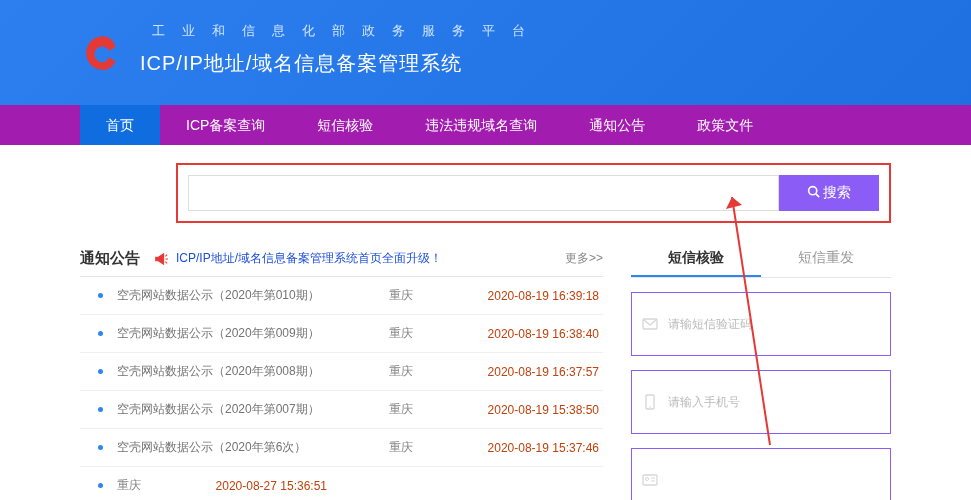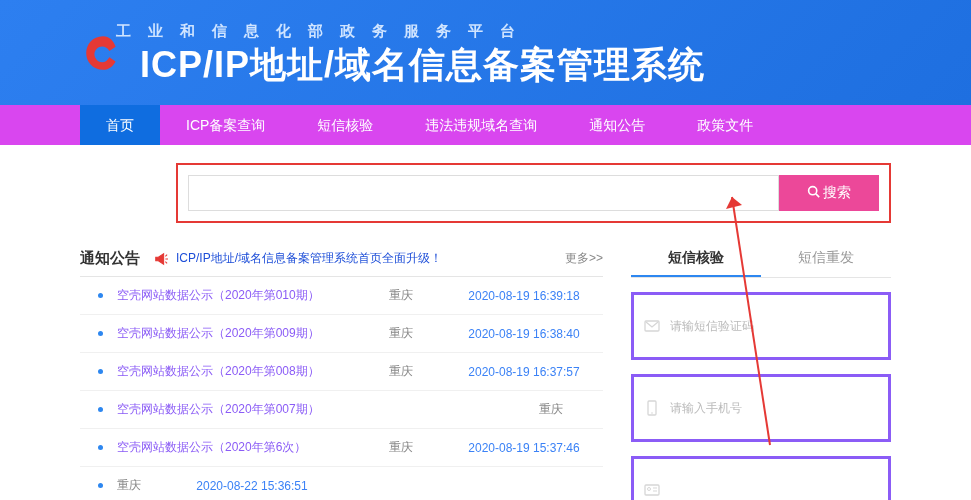--- a/index.html
+++ b/index.html
@@ -1,44 +1,44 @@
 <!DOCTYPE html>
 <html><head>
 <meta charset="utf-8">
 <style>
 * { margin: 0; padding: 0; box-sizing: border-box; }
 body { font-family: "Microsoft YaHei", Arial, sans-serif; font-size: 13px; color: #333; background: #fff; width: 971px; }
 .header { background: linear-gradient(135deg, #2d7ff0 0%, #1e6fe0 100%); height: 105px; position: relative; overflow: hidden; padding-left: 80px; padding-top: 22px; }
 .logo { position: absolute; left: 82px; top: 32px; width: 42px; height: 42px; }
-.subtitle { color: #cfe4ff; font-size: 15px; letter-spacing: 17px; margin-left: 36px; font-weight: bold; }
-.title { color: #fff; font-size: 36px; font-weight: 700; margin-left: 60px; margin-top: 0; letter-spacing: 1px; }
-.nav { background: #d946ef; height: 40px; display: flex; padding: 0 80px; }
+.subtitle { color: #cfe4ff; font-size: 13px; letter-spacing: 17px; margin-left: 72px; }
+.title { color: #fff; font-size: 20px; font-weight: 400; margin-left: 60px; margin-top: 10px; letter-spacing: 1px; }
+.nav { background: #a21caf; height: 40px; display: flex; padding: 0 80px; }
 .nav-item { color: #fff; padding: 0 26px; line-height: 40px; font-size: 14px; cursor: pointer; }
 .nav-item.active { background: #0f6de0; }
 .search-area { padding: 18px 80px 18px 176px; }
 .search-box { border: 2px solid #e53935; padding: 10px; display: flex; background: #fff; position: relative; }
 .search-input { flex: 1; border: 1px solid #ddd; padding: 8px 12px; font-size: 13px; color: #bbb; outline: none; }
-.search-button { background: #ec4899; color: #fff; border: none; padding: 9px 28px; font-size: 14px; cursor: pointer; margin-left: 0; }
+.search-button { background: #8b5cf6; color: #fff; border: none; padding: 9px 28px; font-size: 14px; cursor: pointer; margin-left: 0; }
 .content { display: flex; padding: 0 80px; gap: 28px; }
 .left { flex: 1; }
 .right { width: 260px; }
 .section-header { display: flex; align-items: center; padding: 8px 0; border-bottom: 1px solid #e5e5e5; }
 .section-title { font-size: 15px; font-weight: bold; }
 .announce-icon { color: #e53935; margin: 0 8px 0 14px; }
 .announce-text { color: #1d4ed8; font-size: 12px; }
 .more { margin-left: auto; color: #888; font-size: 12px; cursor: pointer; }
 .list-row { display: flex; align-items: center; padding: 10px 4px; border-bottom: 1px solid #f0f0f0; font-size: 12px; }
 .bullet { width: 5px; height: 5px; background: #2d87f0; border-radius: 50%; margin-right: 14px; margin-left: 14px; }
-.list-title { flex: 1; color: #8b5cf6; }
+.list-title { flex: 1; color: #737373; }
 .list-loc { width: 60px; color: #888; }
-.list-date { width: 150px; color: #3b82f6; font-size: 12px; text-align: center; }
+.list-date { width: 150px; color: #c2410c; font-size: 12px; text-align: right; }
 .tabs { display: flex; border-bottom: 1px solid #e5e5e5; }
 .tab { flex: 1; text-align: center; padding: 8px 0; font-size: 14px; cursor: pointer; color: #999; }
 .tab.active { color: #333; border-bottom: 2px solid #2d87f0; font-weight: bold; }
-.input-row { display: flex; align-items: center; border: 3px solid #8b5cf6; margin-top: 14px; padding: 23px 10px; }
+.input-row { display: flex; align-items: center; border: 1px solid #8b5cf6; margin-top: 14px; padding: 23px 10px; }
 .input-icon { width: 16px; height: 16px; margin-right: 10px; opacity: 0.4; }
 .input-field { border: none; outline: none; font-size: 12px; color: #aaa; flex: 1; }
 .input-field::placeholder { color: #bbb; }
 .submit-btn { width: 100%; background: #f0abfc; border: 1px solid #ddd; padding: 9px 0; font-size: 14px; margin-top: 14px; cursor: pointer; letter-spacing: 12px; color: #555; }
 .arrow-svg { position: absolute; pointer-events: none; }
 </style>
 </head>
 <body>
 
 <div class="header">
@@ -96,31 +96,32 @@
         <div class="list-row">
           <span class="bullet"></span>
           <span class="list-title">空壳网站数据公示（2020年第008期）</span>
           <span class="list-loc">重庆</span>
           <span class="list-date">2020-08-19 16:37:57</span>
         </div>
         <div class="list-row">
           <span class="bullet"></span>
           <span class="list-title">空壳网站数据公示（2020年第007期）</span>
           <span class="list-loc">重庆</span>
+          <span class="list-date">2020-08-19 15:38:50</span>
         </div>
         <div class="list-row">
           <span class="bullet"></span>
           <span class="list-title">空壳网站数据公示（2020年第6次）</span>
           <span class="list-loc">重庆</span>
           <span class="list-date">2020-08-19 15:37:46</span>
         </div>
         <div class="list-row">
           <span class="bullet"></span>
           <span class="list-loc">重庆</span>
-          <span class="list-date">2020-08-22 15:36:51</span>
+          <span class="list-date">2020-08-27 15:36:51</span>
         </div>
       </div>
 
   </div>
 
   <div class="right">
     <div class="tabs" id="sms-tabs">
         <div class="tab active">短信核验</div>
         <div class="tab">短信重发</div>
       </div>

